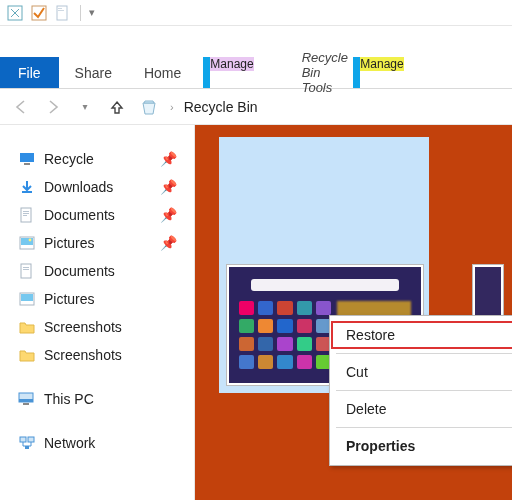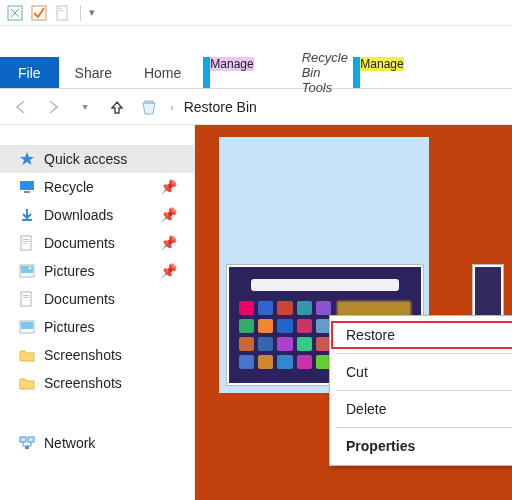--- a/index.html
+++ b/index.html
@@ -108,33 +108,25 @@
         <path d="M8 3 L13 9 L10 9 L10 14 L6 14 L6 9 L3 9 Z" fill="none" stroke="#444" stroke-width="1.4"></path>
       </svg>
   </span>
   <span class="addr-icon">
     <svg width="20" height="20" viewBox="0 0 20 20">
         <path d="M4 6 L16 6 L14 17 L6 17 Z" fill="#e8f4fb" stroke="#8bb7d0"></path>
         <path d="M6 4 L14 4 L15 6 L5 6 Z" fill="#cfe9f7" stroke="#8bb7d0"></path>
       </svg>
   </span>
   <span class="crumb-sep">›</span>
-  <span class="crumb-text">Restore Bin</span>
+  <span class="crumb-text">Recycle Bin</span>
 </div>
 
 <div class="main">
   <div class="sidebar">
-    <div class="side-item selected">
-      <span class="icon-16">
-          <svg width="16" height="16" viewBox="0 0 16 16">
-            <path d="M8 1 L10 6 L15 6 L11 9 L12.5 14 L8 11 L3.5 14 L5 9 L1 6 L6 6 Z" fill="#2f8de4"></path>
-          </svg>
-        </span>
-      <span>Quick access</span>
-    </div>
 
     <div class="side-item">
       <span class="icon-16">
           <svg width="16" height="14" viewBox="0 0 16 14">
             <rect x="1" y="1" width="14" height="9" fill="#2f8de4"></rect>
             <rect x="5" y="11" width="6" height="2" fill="#888"></rect>
           </svg>
         </span>
       <span>Recycle</span>
       <span class="pin">📌</span>
@@ -202,20 +194,30 @@
     <div class="side-item">
       <span class="icon-16">
           <svg width="16" height="14" viewBox="0 0 16 14">
             <path d="M1 3 L6 3 L7 5 L15 5 L15 13 L1 13 Z" fill="#fdd870" stroke="#e1b84a"></path>
           </svg>
         </span>
       <span>Screenshots</span>
     </div>
 
     <div class="side-group-gap"></div>
+    <div class="side-item">
+      <span class="icon-16">
+          <svg width="18" height="14" viewBox="0 0 18 14">
+            <rect x="1" y="1" width="14" height="9" fill="#cfe5f6" stroke="#4a94d6"></rect>
+            <rect x="1" y="7" width="14" height="3" fill="#4a94d6"></rect>
+            <rect x="5" y="11" width="6" height="2" fill="#888"></rect>
+          </svg>
+        </span>
+      <span>This PC</span>
+    </div>
     <div class="side-group-gap"></div>
     <div class="side-item">
       <span class="icon-16">
           <svg width="18" height="14" viewBox="0 0 18 14">
             <rect x="2" y="1" width="6" height="5" fill="#cfe5f6" stroke="#4a94d6"></rect>
             <rect x="10" y="1" width="6" height="5" fill="#cfe5f6" stroke="#4a94d6"></rect>
             <path d="M5 6 L5 10 L13 10 L13 6" stroke="#4a94d6" fill="none"></path>
             <rect x="7" y="10" width="4" height="3" fill="#4a94d6"></rect>
           </svg>
         </span>

